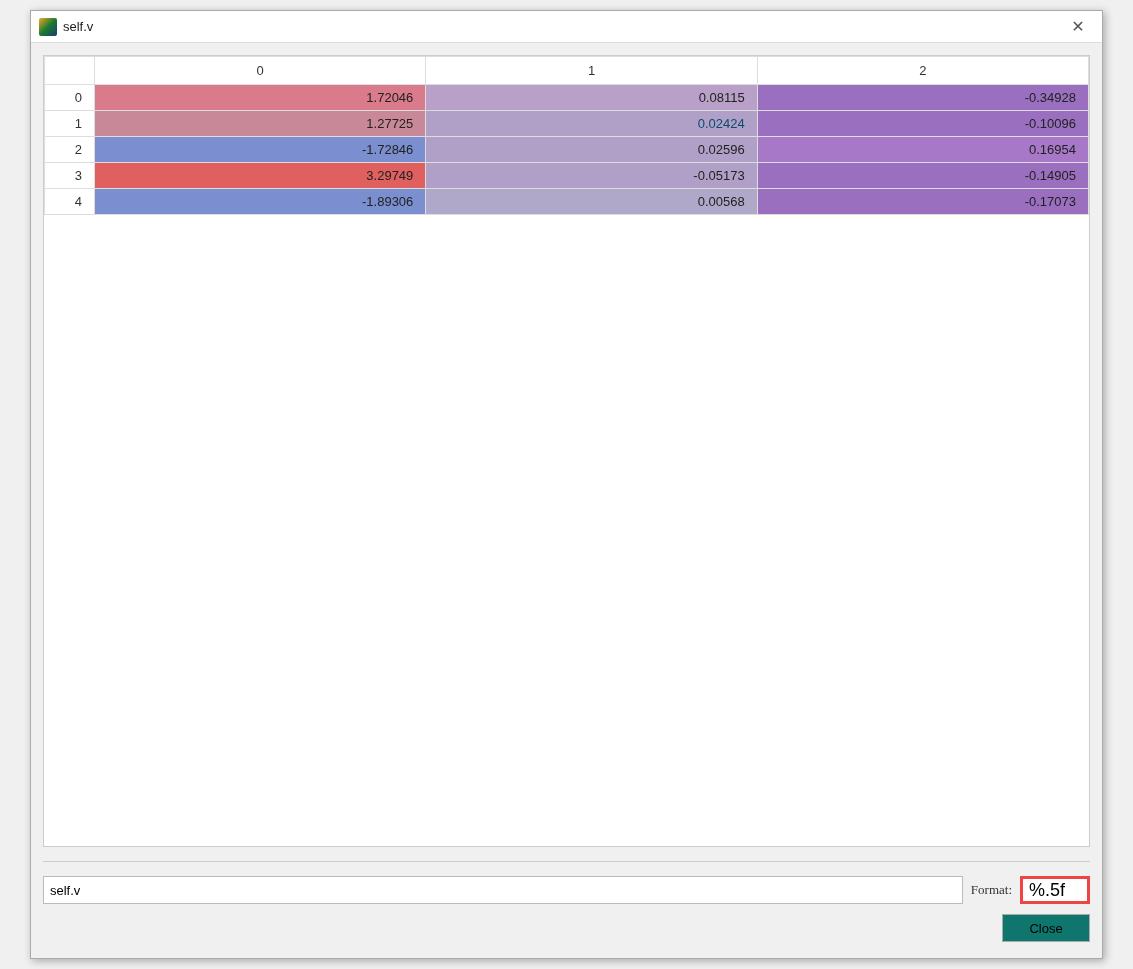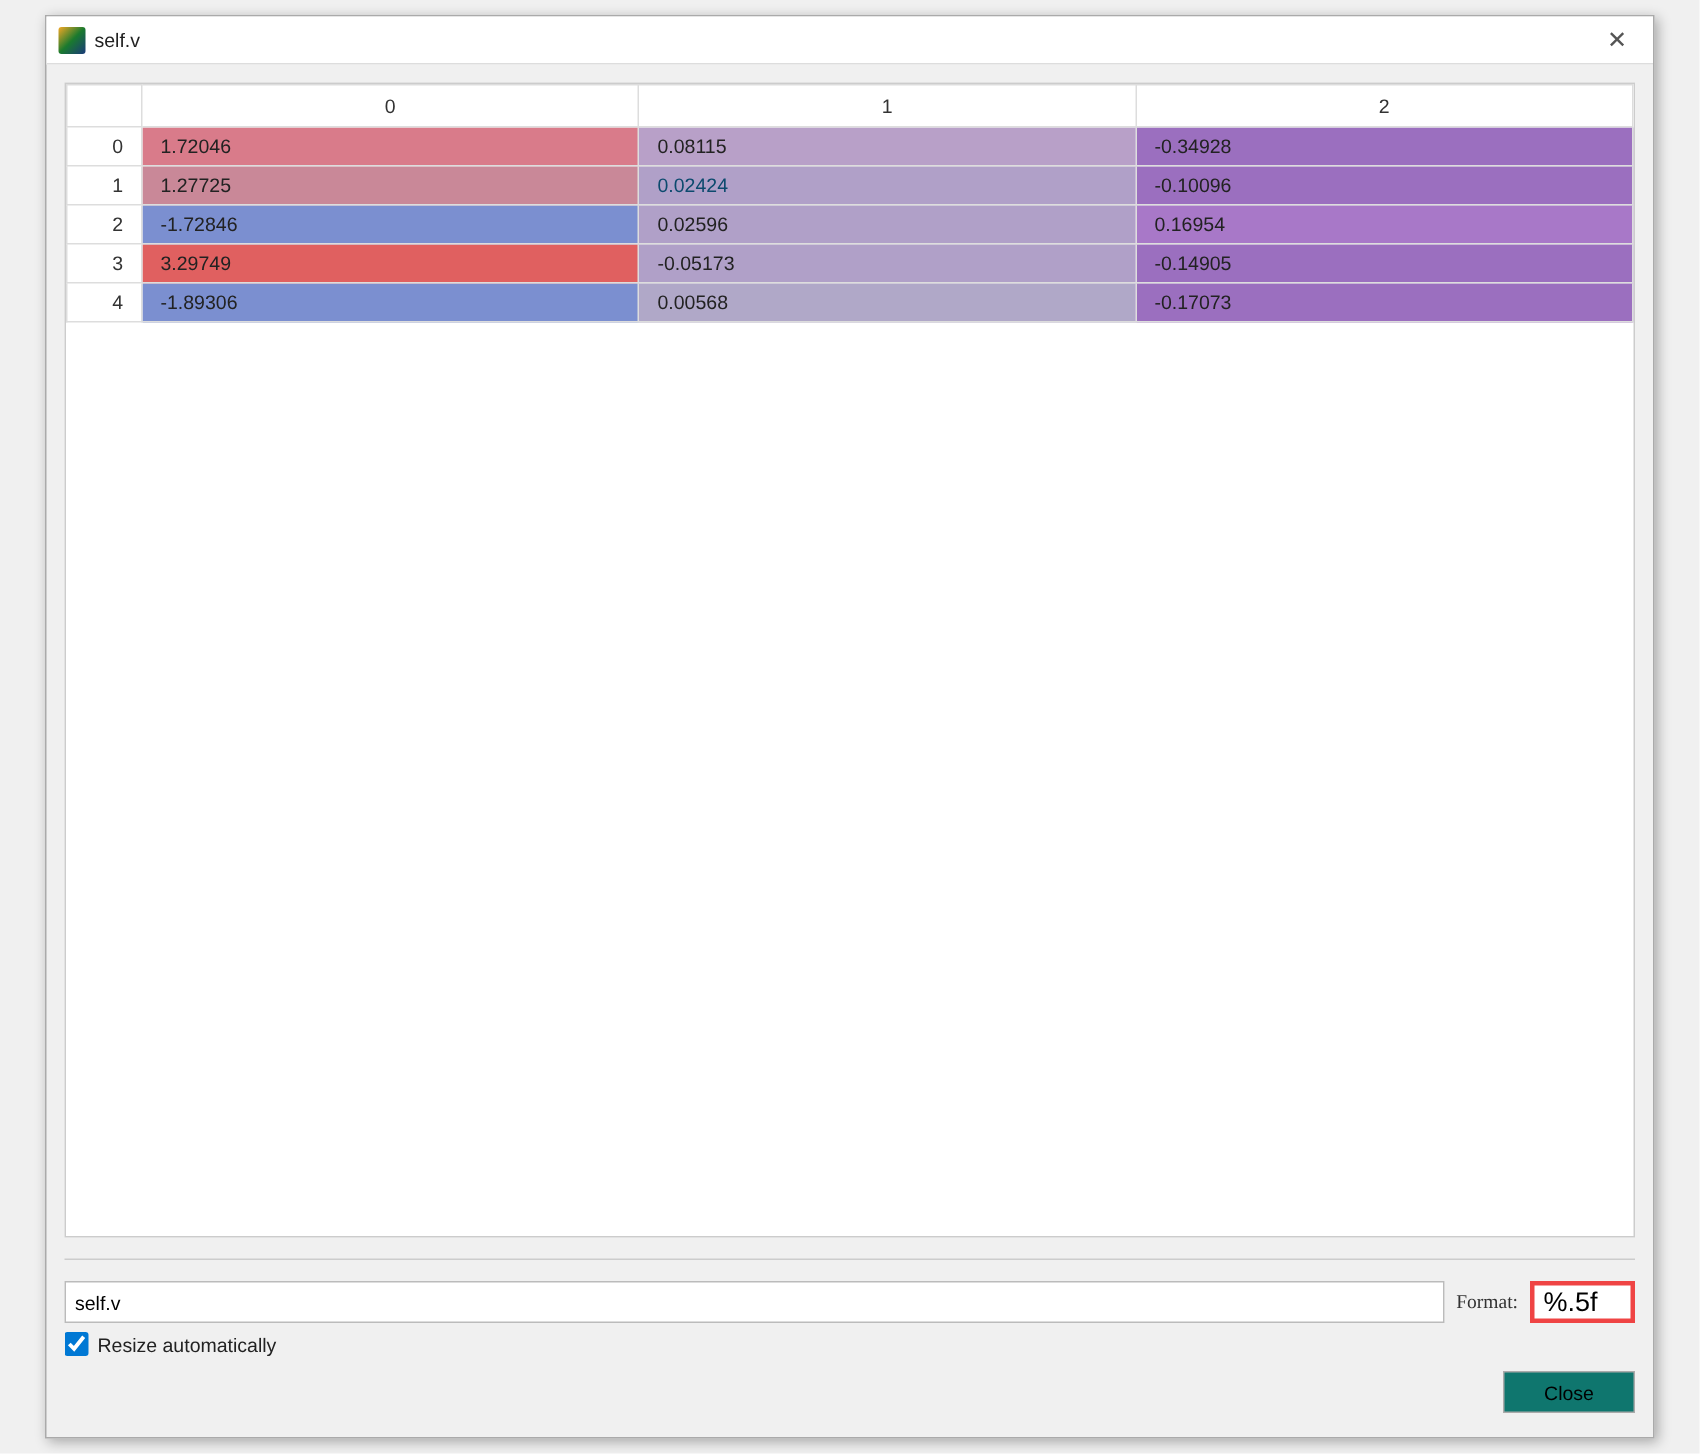--- a/index.html
+++ b/index.html
@@ -77,20 +77,21 @@
       border: 1px solid #ddd;
       padding: 6px 12px;
       text-align: center;
       font-weight: normal;
       background: #fff;
       color: #333;
     }
     tbody td {
       border: 1px solid #ddd;
       padding: 5px 12px;
+      text-align: right;
     }
     .row-index {
       text-align: right;
       color: #333;
       background: #fff;
       font-weight: normal;
       width: 50px;
     }
     .cell-val {
       font-size: 13px;
@@ -226,23 +227,19 @@
 
     <div class="bottom-area">
 
       <div class="format-row">
         <input type="text" class="name-input" value="self.v" style="">
         <span class="format-label">Format:</span>
         <input type="text" class="format-input" value="%.5f" style="">
       </div>
 
 
-      <div class="checkbox-row">
-        <input type="checkbox" id="resize-auto" checked="" style="">
-        <label class="checkbox-label" for="resize-auto">Resize automatically</label>
-      </div>
 
       <div class="button-row">
         <button class="close-btn">Close</button>
       </div>
     </div>
   </div>
 </div>
 
 </body></html>

